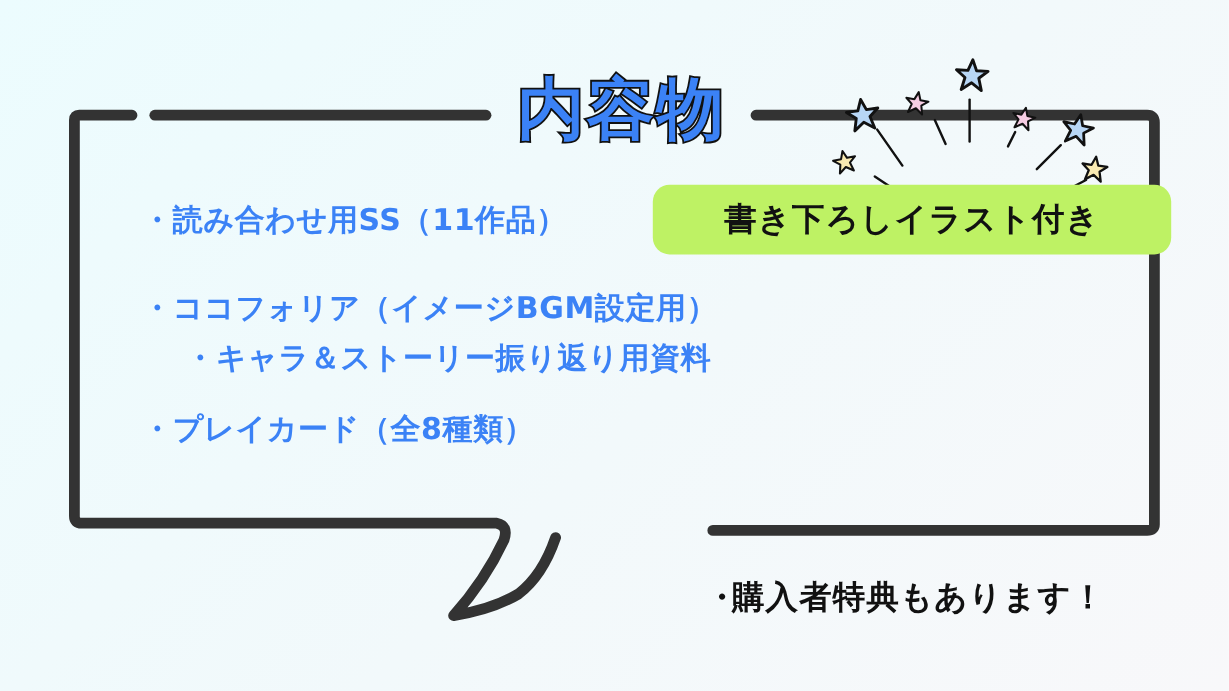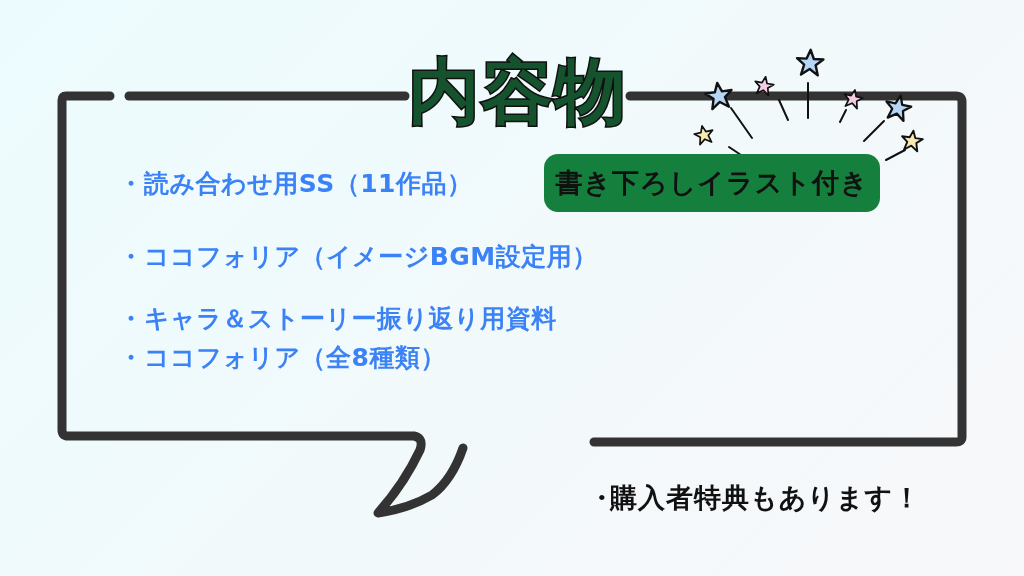--- a/index.html
+++ b/index.html
@@ -6,34 +6,34 @@
   body {
     width:1024px; height:576px; overflow:hidden; position:relative;
     background: linear-gradient(135deg, #ecfcfe 0%, #f2f9fb 55%, #f8f8fa 100%);
     font-family: "DejaVu Sans", "Liberation Sans", sans-serif;
     color:#111;
   }
   .frame { position:absolute; left:0; top:0; width:1024px; height:576px; }
   .title {
     position:absolute; left:404px; top:52px; width:228px; height:80px;
     display:flex; align-items:center; justify-content:center;
-    font-size:71px; font-weight:bold; letter-spacing:2px;
-    color:#14532d;
+    font-size:56px; font-weight:bold; letter-spacing:2px;
+    color:#3b82f6;
     -webkit-text-stroke: 3px #111;
     paint-order: stroke fill;
     text-shadow: 0 0 0 #111;
   }
   .item {
     position:absolute; left:118px; font-size:25px; font-weight:bold;
     color:#3b82f6; white-space:nowrap; letter-spacing:0.5px;
   }
   .item .bullet { display:inline-block; width:26px; text-align:center; }
   .badge {
-    position:absolute; left:544px; top:154px; width:336px; height:58px;
-    background:#15803d; border-radius:14px;
+    position:absolute; left:544px; top:154px; width:432px; height:58px;
+    background:#bef264; border-radius:14px;
     display:flex; align-items:center; justify-content:center;
     font-size:27px; font-weight:bold; color:#111; letter-spacing:1px;
   }
   .bonus {
     position:absolute; left:588px; top:480px; font-size:27px; font-weight:bold;
     color:#111; white-space:nowrap; letter-spacing:1px;
   }
   .bonus .bullet { display:inline-block; width:22px; text-align:center; }
 </style>
 </head>
@@ -70,24 +70,24 @@
 </svg>
 
 <div class="title">内容物</div>
 
 <div class="item" style="top:167px;">
   <span class="bullet">・</span><span>読み合わせ用SS（11作品）</span>
 </div>
 <div class="item" style="top:224px;margin-top:16px;">
   <span class="bullet">・</span><span>ココフォリア（イメージBGM設定用）</span>
 </div>
-<div class="item" style="top:302px;">
+<div class="item" style="top:282px;margin-left:36px;">
   <span class="bullet">・</span><span>キャラ＆ストーリー振り返り用資料</span>
 </div>
 <div class="item" style="top:341px;">
-  <span class="bullet">・</span><span>ココフォリア（全8種類）</span>
+  <span class="bullet">・</span><span>プレイカード（全8種類）</span>
 </div>
 
 <div class="badge">書き下ろしイラスト付き</div>
 
 <div class="bonus">
   <span class="bullet">・</span><span>購入者特典もあります！</span>
 </div>
 
 </body></html>

